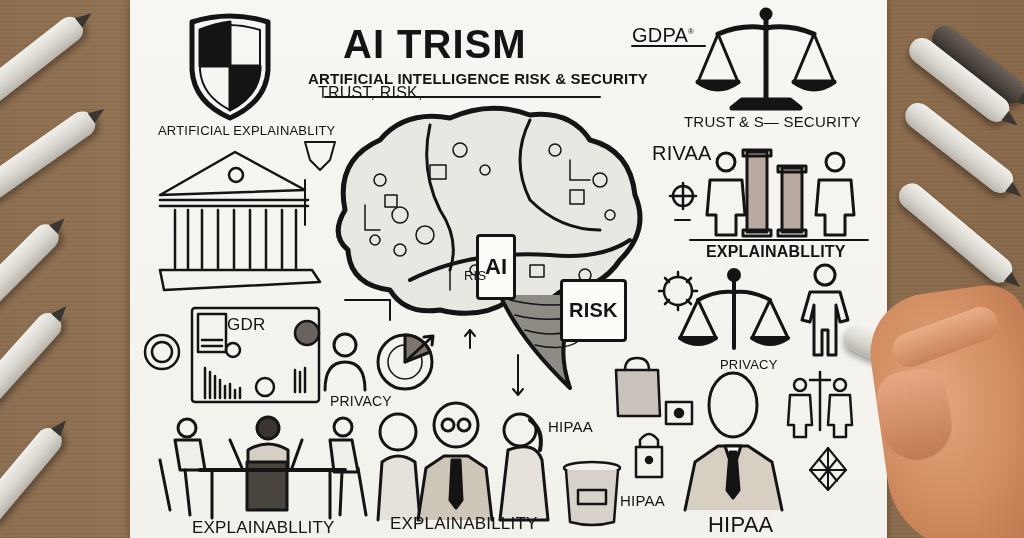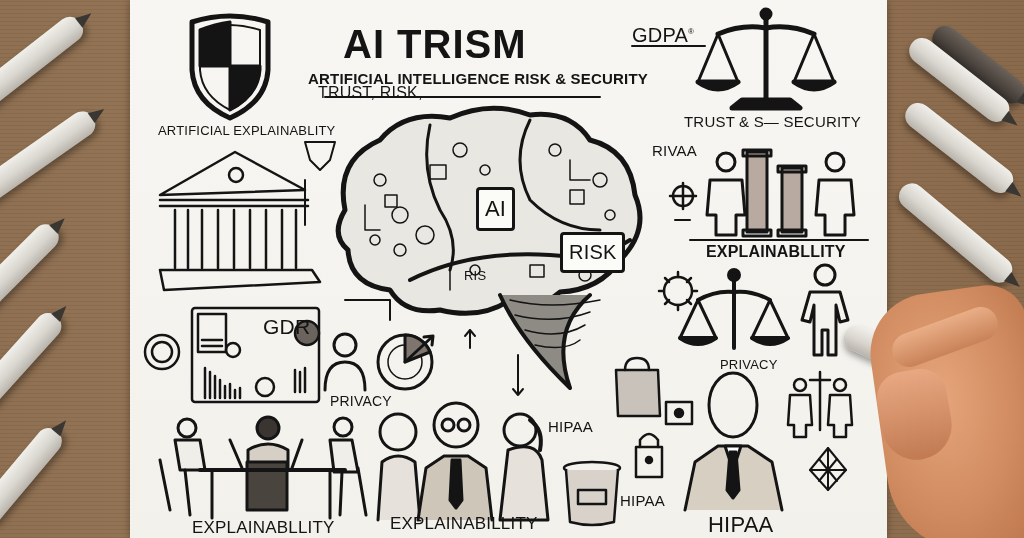--- a/index.html
+++ b/index.html
@@ -32,21 +32,21 @@
   }
   .paper svg { position: absolute; left: 0; top: 0; }
   .lbl {
     position: absolute; color: #141414; white-space: nowrap;
     font-family: "Liberation Sans", "DejaVu Sans", sans-serif;
     letter-spacing: 0.2px;
   }
   .title { font-weight: bold; font-size: 40px; letter-spacing: 1px; }
   .boxed {
     border: 3px solid #141414; border-radius: 4px; background: #fbfbf8;
-    padding: 6px 6px; font-weight: normal;
+    padding: 17px 6px; font-weight: bold; margin-top: 47px;
   }
   .hand {
     position: absolute; left: 880px; top: 290px; width: 160px; height: 260px;
     background: radial-gradient(ellipse at 40% 40%, #e6a57b 0%, #d08a5f 55%, #b66f47 100%);
     border-radius: 60px 40px 20px 80px;
     transform: rotate(-8deg);
   }
   .finger {
     position: absolute; left: 890px; top: 320px; width: 110px; height: 34px;
     background: linear-gradient(180deg, #e9ae86, #c98259);
@@ -305,26 +305,26 @@
   </svg>
 
   <div class="lbl title" style="left:213px;top:22px;">AI TRISM</div>
   <div class="lbl" style="left:502px;top:24px;font-size:20px;">
     <span>GDPA</span><sup style="font-size:8px;">®</sup>
   </div>
   <div class="lbl" style="left:178px;top:70px;font-size:15px;font-weight:bold;">ARTIFICIAL INTELLIGENCE RISK &amp; SECURITY</div>
   <div class="lbl" style="left:188px;top:84px;font-size:16px;">TRUST, RISK,</div>
   <div class="lbl" style="left:28px;top:123px;font-size:13px;">ARTIFICIAL EXPLAINABLITY</div>
   <div class="lbl" style="left:554px;top:113px;font-size:15px;text-align:center;">TRUST &amp; S— SECURITY</div>
-  <div class="lbl" style="left:522px;top:142px;font-size:15px;">RIVAA</div>
+  <div class="lbl" style="left:522px;top:142px;font-size:20px;">RIVAA</div>
   <div class="lbl" style="left:576px;top:243px;font-size:16px;font-weight:bold;">EXPLAINABLLITY</div>
   <div class="lbl boxed" style="left:346px;top:187px;font-size:22px;">AI</div>
   <div class="lbl boxed" style="left:430px;top:232px;font-size:20px;">RISK</div>
   <div class="lbl" style="left:334px;top:268px;font-size:13px;">RIS</div>
-  <div class="lbl" style="left:97px;top:315px;font-size:21px;padding-left:36px;">GDR</div>
+  <div class="lbl" style="left:97px;top:315px;font-size:17px;">GDR</div>
   <div class="lbl" style="left:200px;top:393px;font-size:14px;">PRIVACY</div>
   <div class="lbl" style="left:590px;top:357px;font-size:13px;">PRIVACY</div>
   <div class="lbl" style="left:418px;top:418px;font-size:15px;">HIPAA</div>
   <div class="lbl" style="left:490px;top:492px;font-size:15px;">HIPAA</div>
   <div class="lbl" style="left:578px;top:512px;font-size:22px;">HIPAA</div>
   <div class="lbl" style="left:62px;top:518px;font-size:17px;">EXPLAINABLLITY</div>
   <div class="lbl" style="left:260px;top:514px;font-size:17px;">EXPLAINABILLITY</div>
 </div>
 
 <div class="pen" style="left:845px;top:320px;width:200px;transform:rotate(24deg);"></div>

